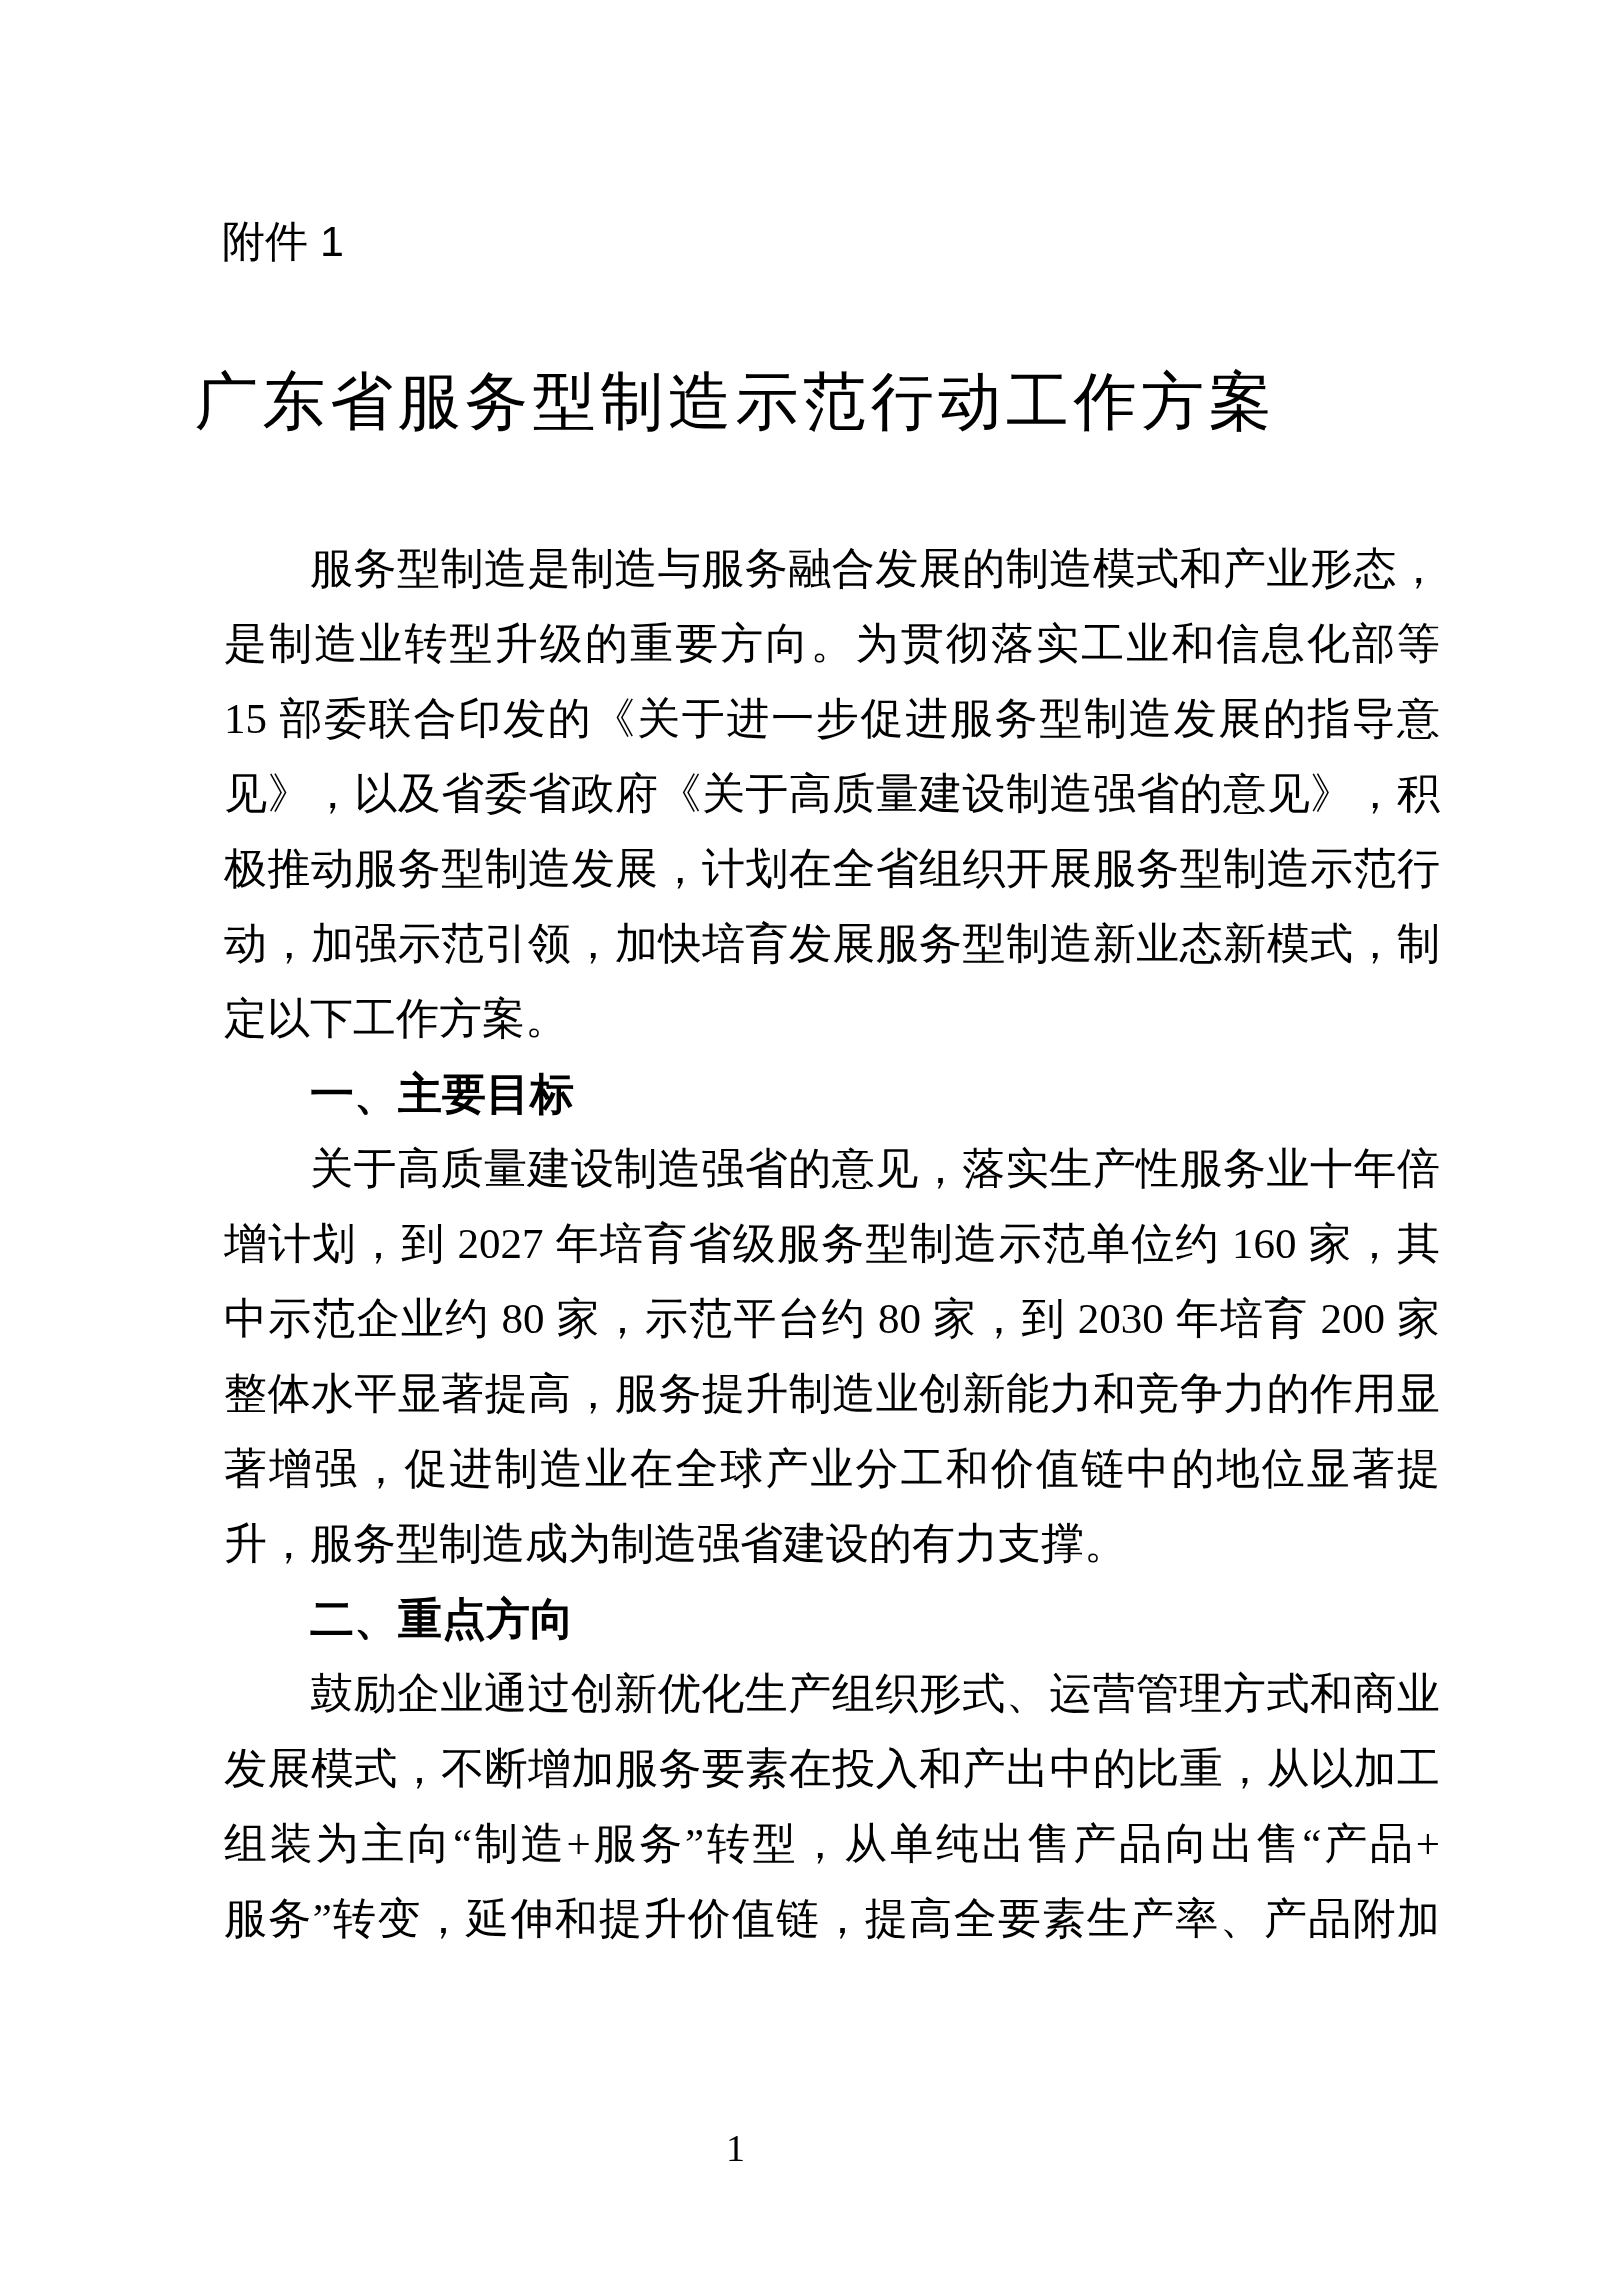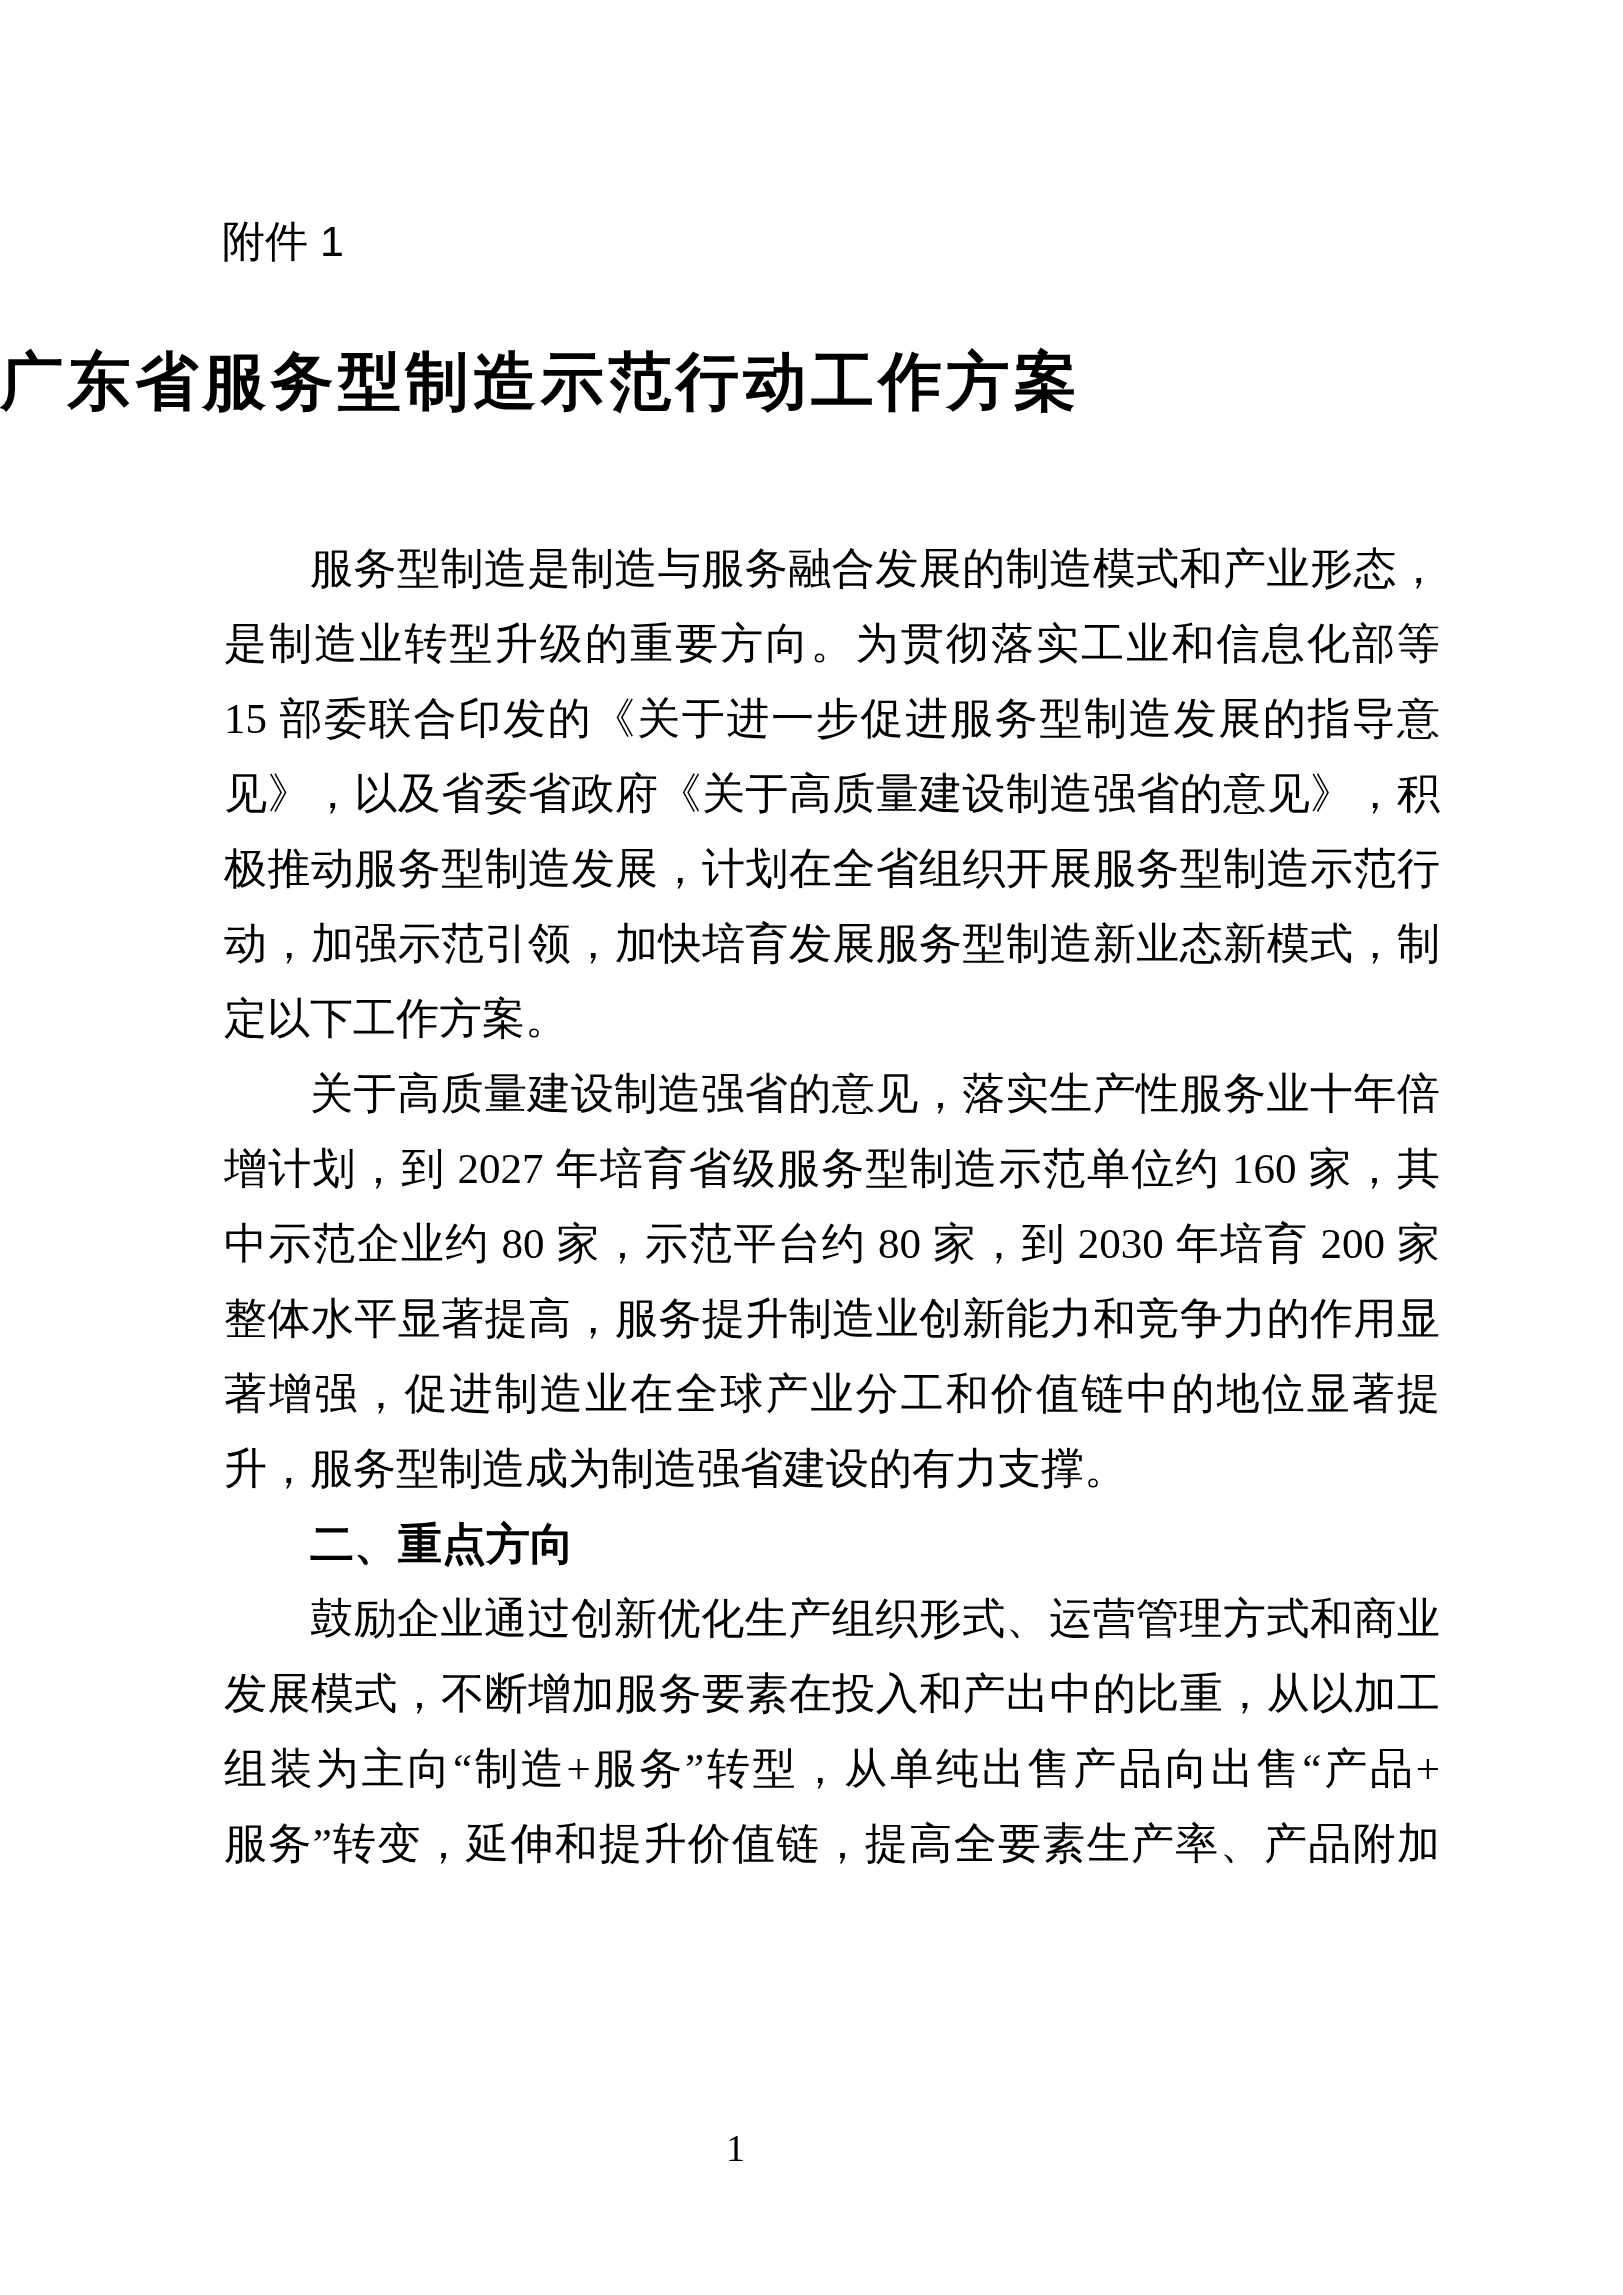--- a/index.html
+++ b/index.html
@@ -16,27 +16,28 @@
     position: absolute;
     top: 215px;
     left: 222px;
     font-family: "Liberation Sans", "DejaVu Sans", sans-serif;
     font-size: 43px;
     line-height: 52px;
     white-space: pre;
   }
   .doc-title {
     position: absolute;
-    top: 340px;
+    top: 360px;
     left: 0;
     width: 100%;
+    text-align: center;
     font-size: 63px;
     line-height: 85px;
     letter-spacing: 4.6px;
-    font-weight: bold;
+    font-weight: normal;
   }
   .body-block {
     position: absolute;
     top: 531px;
     left: 224px;
     width: 1216px;
   }
   .line {
     height: 75px;
     line-height: 75px;
@@ -75,20 +76,21 @@
   <h1 class="doc-title" style="margin:0;">广东省服务型制造示范行动工作方案</h1>
 
   <div class="body-block">
     <div class="line justify indent">服务型制造是制造与服务融合发展的制造模式和产业形态，</div>
     <div class="line justify">是制造业转型升级的重要方向。为贯彻落实工业和信息化部等</div>
     <div class="line justify">15 部委联合印发的《关于进一步促进服务型制造发展的指导意</div>
     <div class="line justify">见》，以及省委省政府《关于高质量建设制造强省的意见》，积</div>
     <div class="line justify">极推动服务型制造发展，计划在全省组织开展服务型制造示范行</div>
     <div class="line justify">动，加强示范引领，加快培育发展服务型制造新业态新模式，制</div>
     <div class="line">定以下工作方案。</div>
+    <div class="line heading">一、主要目标</div>
     <div class="line justify indent">关于高质量建设制造强省的意见，落实生产性服务业十年倍</div>
     <div class="line justify">增计划，到 2027 年培育省级服务型制造示范单位约 160 家，其</div>
     <div class="line justify">中示范企业约 80 家，示范平台约 80 家，到 2030 年培育 200 家</div>
     <div class="line justify">整体水平显著提高，服务提升制造业创新能力和竞争力的作用显</div>
     <div class="line justify">著增强，促进制造业在全球产业分工和价值链中的地位显著提</div>
     <div class="line">升，服务型制造成为制造强省建设的有力支撑。</div>
     <div class="line heading">二、重点方向</div>
     <div class="line justify indent">鼓励企业通过创新优化生产组织形式、运营管理方式和商业</div>
     <div class="line justify">发展模式，不断增加服务要素在投入和产出中的比重，从以加工</div>
     <div class="line justify">组装为主向“制造+服务”转型，从单纯出售产品向出售“产品+</div>

